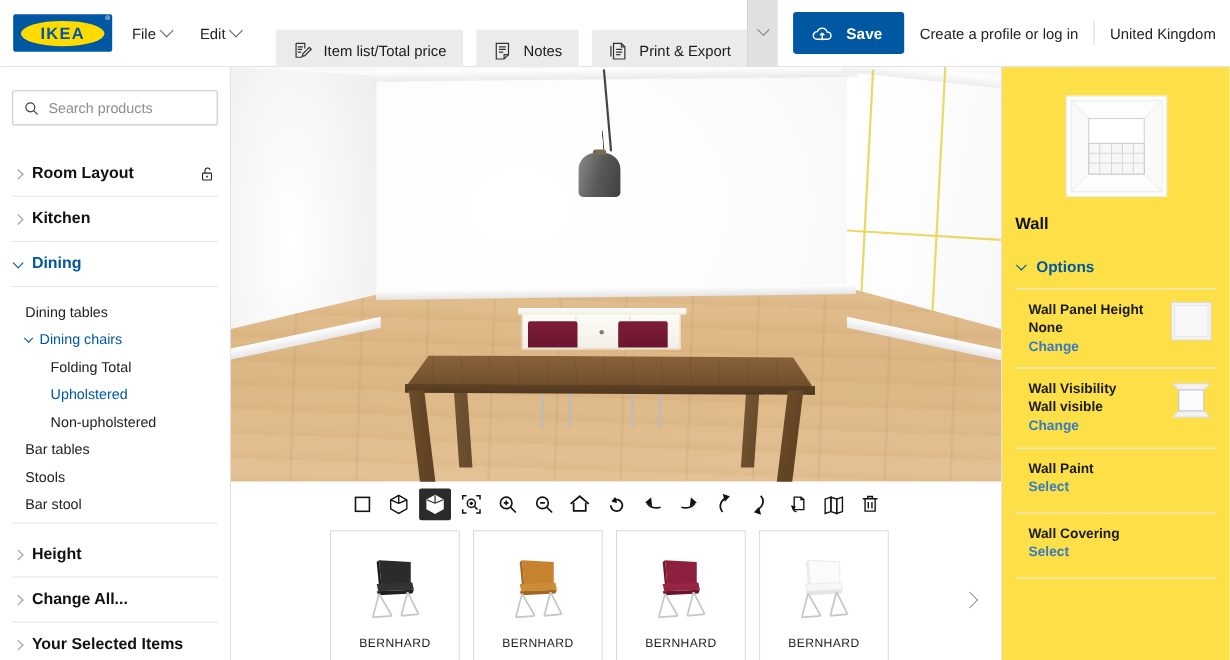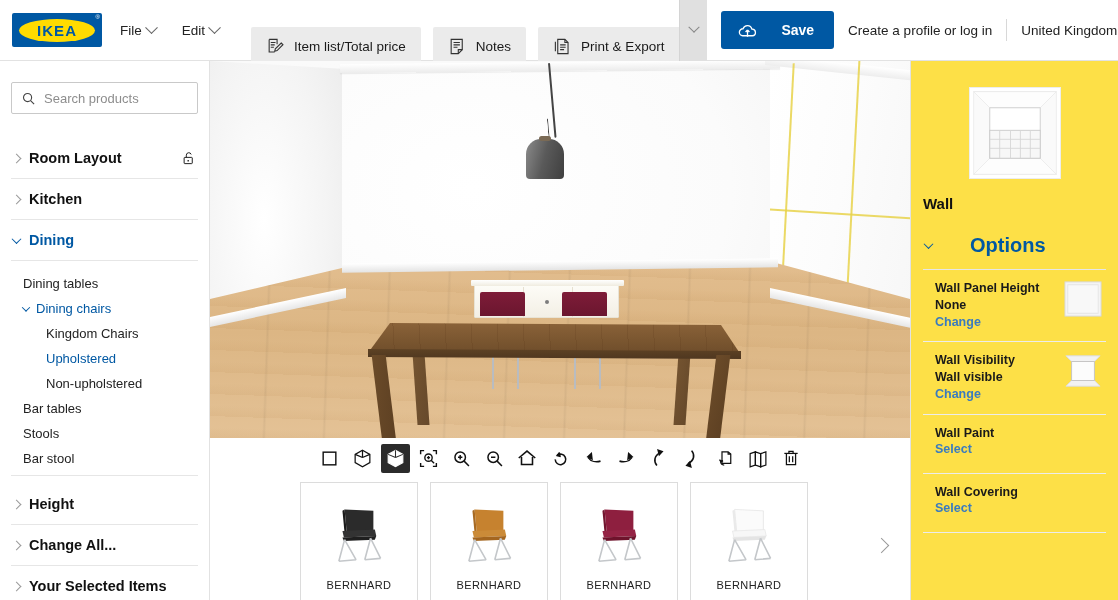--- a/index.html
+++ b/index.html
@@ -64,21 +64,21 @@
   .split-arrow {
     width: 28px; background: #e0e0e0; border-radius: 0 2px 2px 0;
     display: flex; align-items: center; justify-content: center; cursor: pointer;
     border-left: 1px solid #d4d4d4;
   }
   .split-arrow i {
     width: 8px; height: 8px; border-right: 1.3px solid #888; border-bottom: 1.3px solid #888;
     transform: rotate(45deg) translate(-2px,-2px);
   }
   .save-btn {
-    display: flex; align-items: center; gap: 23px;
+    display: flex; align-items: center; gap: 11px;
     height: 38px; padding: 0 20px 0 16px; background: #0058A3; color: #fff;
     font-size: 14px; font-weight: 700; border-radius: 3px; cursor: pointer;
     margin-left: 14px;
   }
   .topbar-right {
     margin-left: auto; display: flex; align-items: center; gap: 0;
     font-size: 13.5px; color: #222;
   }
   .topbar-right .lnk { padding: 0 14px; cursor: pointer; white-space: nowrap; }
   .vdiv { width: 1px; height: 22px; background: #d8d8d8; }
@@ -303,21 +303,21 @@
   }
   .wall-thumb {
     width: 92px; height: 92px; margin: 26px auto 0 auto; background: #fff;
     border: 1px solid #ededed; position: relative;
   }
   .panel-title { font-size: 15px; font-weight: 700; margin-top: 16px; color: #111; }
   .options-head {
     display: flex; align-items: center; gap: 10px; margin-top: 22px; cursor: pointer;
     padding-bottom: 12px; border-bottom: 1px solid #e6e6e6;
   }
-  .options-head .lbl { font-size: 20px; font-weight: 700; color: #0058A3; margin-left: 28px; }
+  .options-head .lbl { font-size: 14px; font-weight: 700; color: #0058A3; }
   .opt-row {
     display: flex; align-items: flex-start; gap: 6px;
     padding: 10px 4px 10px 12px; border-bottom: 1px solid #ececec; cursor: pointer;
     min-height: 46px;
     font-weight: bold;
   }
   .opt-txt { flex: 1; }
   .opt-label { font-size: 12.5px; color: #1a1a1a; line-height: 1.35; }
   .opt-value { font-size: 12.5px; color: #1a1a1a; line-height: 1.35; }
   .opt-action { font-size: 12.5px; color: #3a7bbf; line-height: 1.4; }
@@ -447,21 +447,21 @@
 
         <div class="sublist">
           <div class="sub-item">
             <span>Dining tables</span>
           </div>
           <div class="sub-item link">
             <i class="chev open"></i>
             <span>Dining chairs</span>
           </div>
           <div class="sub-item lvl2">
-            <span>Kingdom Chairs</span>
+            <span>Folding Total</span>
           </div>
           <div class="sub-item lvl2 link">
             <span>Upholstered</span>
           </div>
           <div class="sub-item lvl2">
             <span>Non-upholstered</span>
           </div>
           <div class="sub-item">
             <span>Bar tables</span>
           </div>

